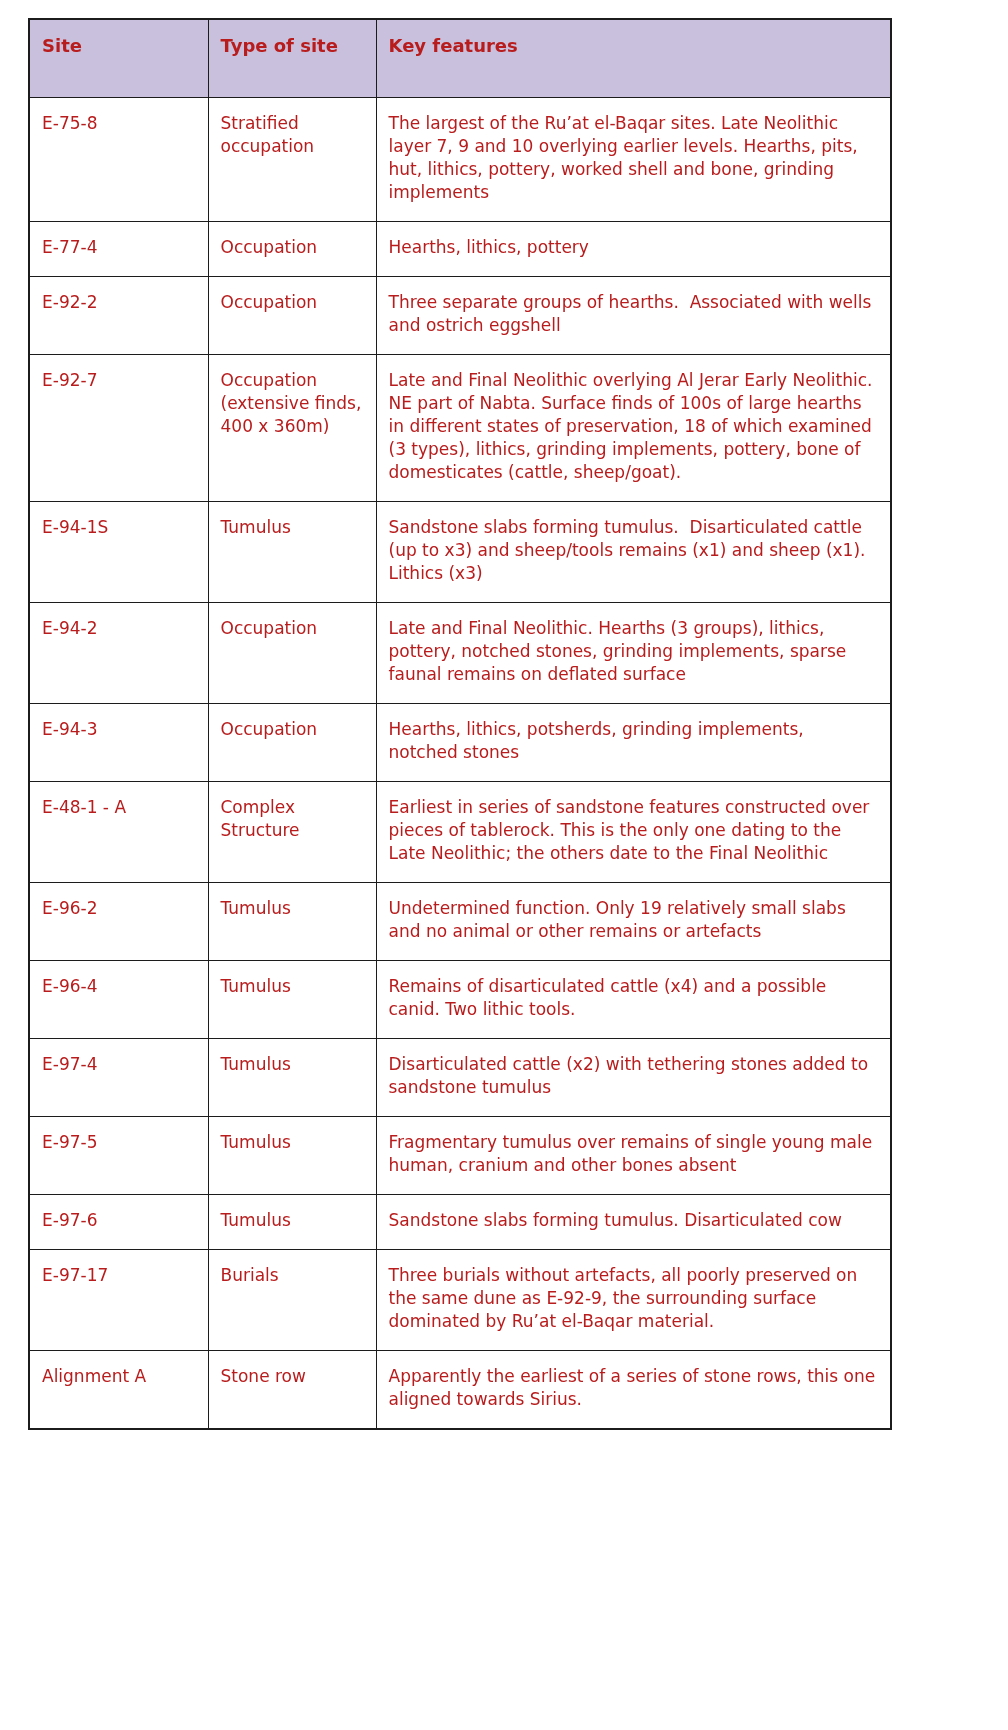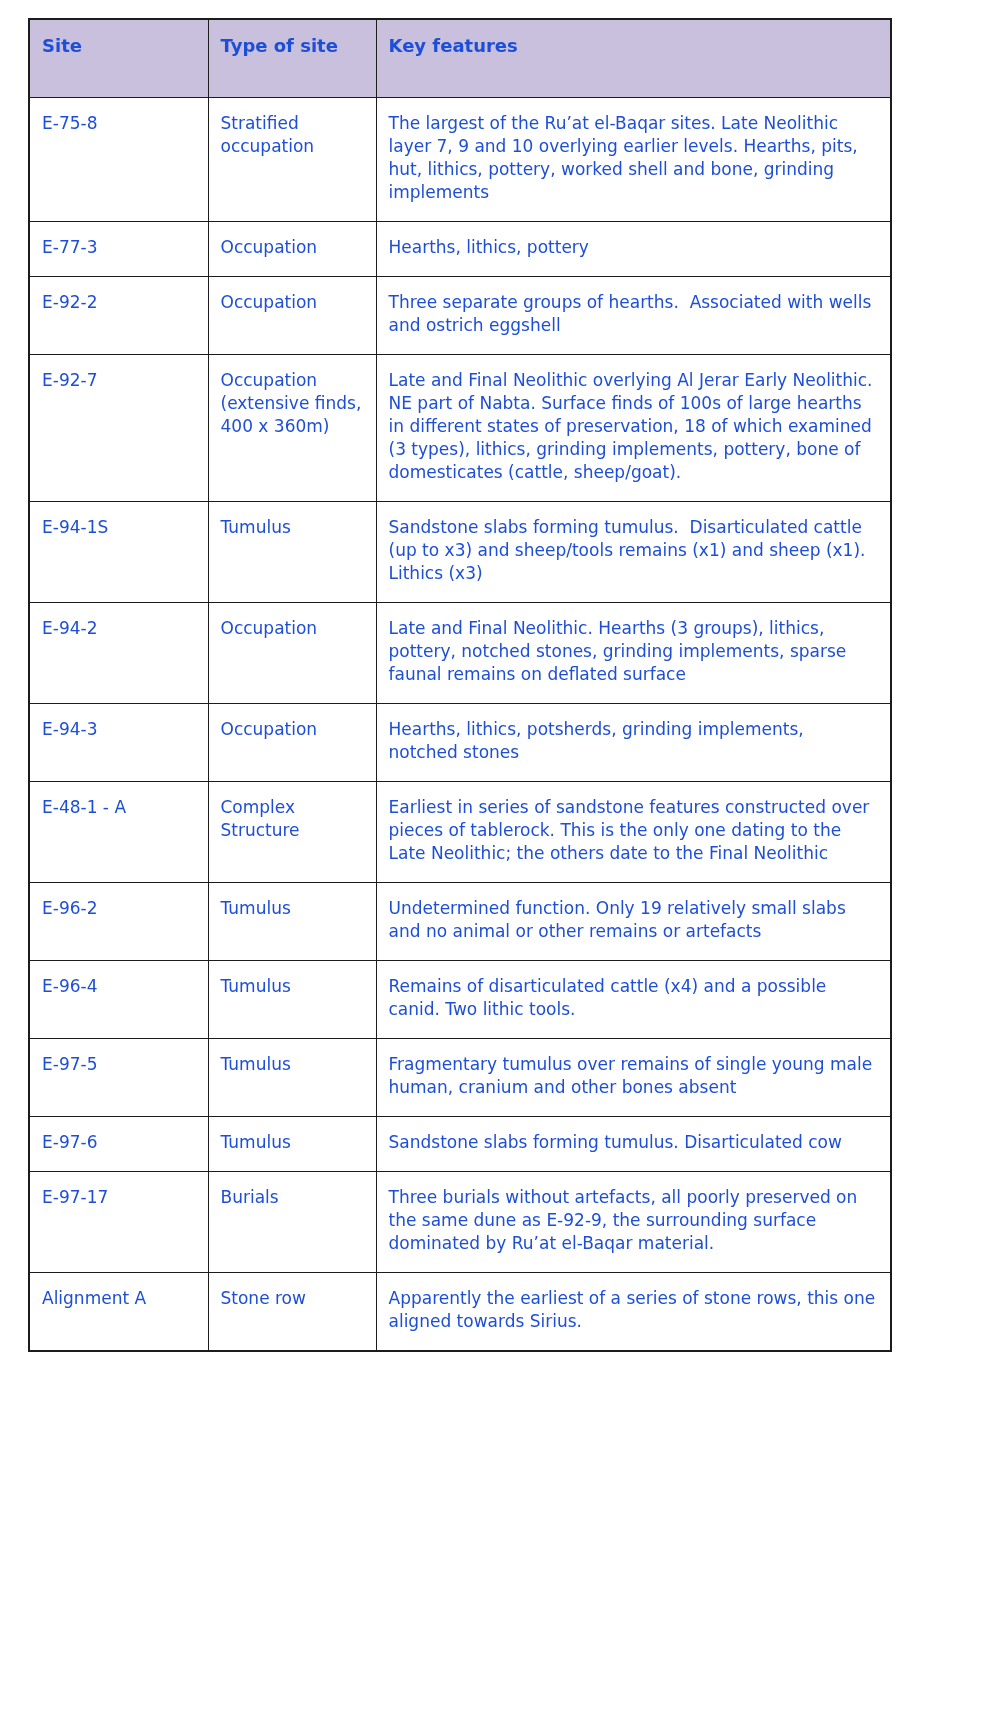--- a/index.html
+++ b/index.html
@@ -20,21 +20,21 @@
     width: 862px;
     table-layout: fixed;
     border: 2px solid #1c1c1c;
   }
   table.sites th, table.sites td {
     border: 1.5px solid #1c1c1c;
     vertical-align: top;
     text-align: left;
     font-size: 17px;
     line-height: 23px;
-    color: #1d4ed8;
+    color: #b91c1c;
     box-sizing: border-box;
   }
   table.sites th {
     background: #c8c0dc;
     font-weight: bold;
     font-size: 18px;
     padding: 14px 12px 40px 12px;
   }
   table.sites td {
     padding: 14px 12px 17px 12px;
@@ -61,21 +61,21 @@
         <th>Key features</th>
       </tr>
     </thead>
     <tbody>
         <tr>
           <td>E-75-8</td>
           <td>Stratified occupation</td>
           <td>The largest of the Ru’at el-Baqar sites. Late Neolithic layer 7, 9 and 10 overlying earlier levels. Hearths, pits, hut, lithics, pottery, worked shell and bone, grinding implements</td>
         </tr>
         <tr>
-          <td>E-77-3</td>
+          <td>E-77-4</td>
           <td>Occupation</td>
           <td>Hearths, lithics, pottery</td>
         </tr>
         <tr>
           <td>E-92-2</td>
           <td>Occupation</td>
           <td>Three separate groups of hearths.  Associated with wells and ostrich eggshell</td>
         </tr>
         <tr>
           <td>E-92-7</td>
@@ -106,20 +106,25 @@
           <td>E-96-2</td>
           <td>Tumulus</td>
           <td>Undetermined function. Only 19 relatively small slabs and no animal or other remains or artefacts</td>
         </tr>
         <tr>
           <td>E-96-4</td>
           <td>Tumulus</td>
           <td>Remains of disarticulated cattle (x4) and a possible canid. Two lithic tools.</td>
         </tr>
         <tr>
+          <td>E-97-4</td>
+          <td>Tumulus</td>
+          <td>Disarticulated cattle (x2) with tethering stones added to sandstone tumulus</td>
+        </tr>
+        <tr>
           <td>E-97-5</td>
           <td>Tumulus</td>
           <td>Fragmentary tumulus over remains of single young male human, cranium and other bones absent</td>
         </tr>
         <tr>
           <td>E-97-6</td>
           <td>Tumulus</td>
           <td>Sandstone slabs forming tumulus. Disarticulated cow</td>
         </tr>
         <tr>

